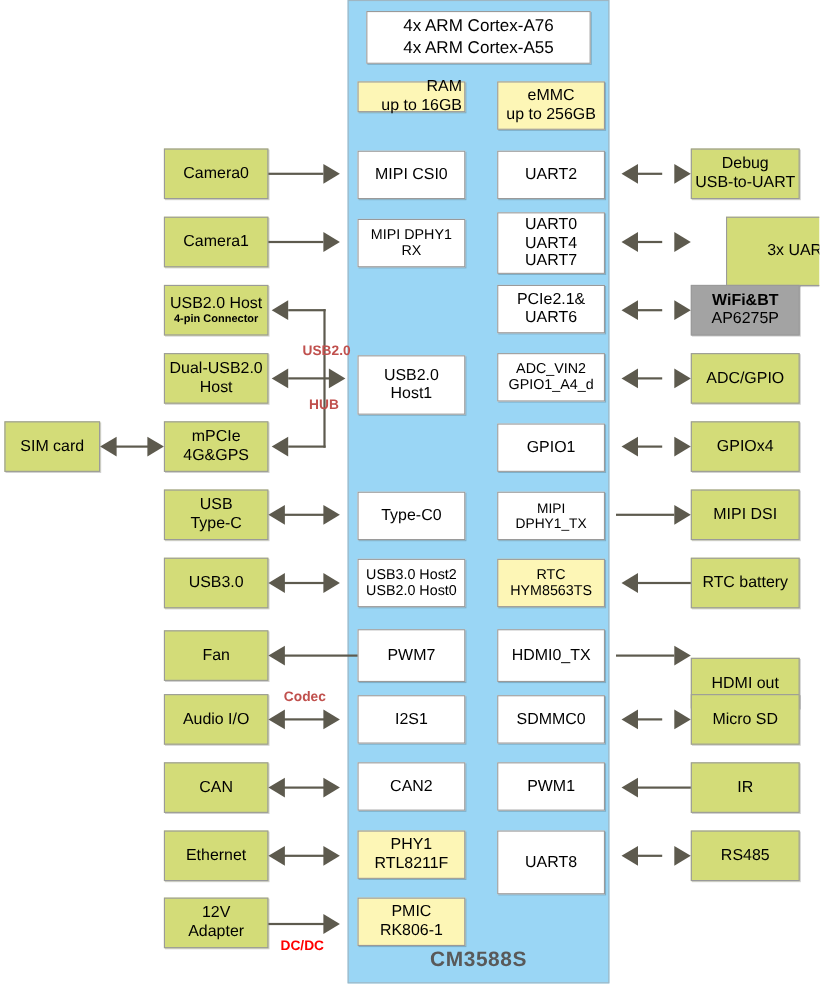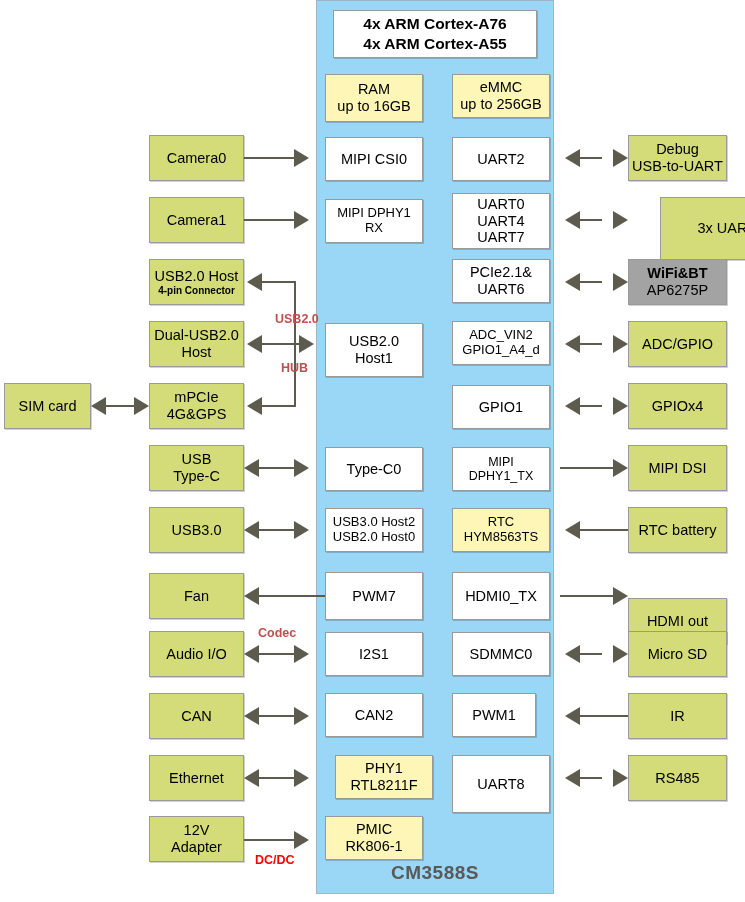--- a/index.html
+++ b/index.html
@@ -49,21 +49,21 @@
     padding:1px 2px;
     box-shadow:1px 1px 0 rgba(0,0,0,.18);
   }
   .box span{display:block;width:100%;}
   .green{background:#d3dc78;}
   .white{background:#ffffff;}
   .yellow{background:#fdf6b6;}
   .pink{background:#a3a3a3;}
   .b-small{font-size:10px;font-weight:bold;}
   .b-bold{font-weight:bold;font-size:14.5px;}
-  .b-cpu{font-weight:bold;font-size:15.5px;line-height:1.3;justify-content:flex-end;}
+  .b-cpu{font-weight:normal;font-size:15.5px;line-height:1.3;justify-content:flex-end;}
   .b-sm13{font-size:13px;}
   .b-sm12{font-size:12.5px;}
 
   
   .line{
     position:absolute;
     background:#5d5a4e;
   }
   .hline{height:2px;}
   .arrow{
@@ -99,21 +99,21 @@
 
   <div class="soc-panel"></div>
 
   <div class="box white b-cpu" style="left:333px;top:10px;width:204px;height:48px;">
     <span>
       <span>4x ARM Cortex-A76</span>
       <span>4x ARM Cortex-A55</span>
     </span>
   </div>
 
-  <div class="box yellow" style="left:325px;top:74px;width:98px;height:48px;">
+  <div class="box yellow" style="left:325px;top:74px;width:98px;height:28px;text-align:right;">
     <span>
       <span>RAM</span>
       <span>up to 16GB</span>
     </span>
   </div>
   <div class="box yellow" style="left:452px;top:74px;width:98px;height:44px;">
     <span>
       <span>eMMC</span>
       <span>up to 256GB</span>
     </span>
@@ -150,21 +150,21 @@
   </div>
 
   <div class="box white" style="left:325px;top:632px;width:98px;height:44px;">
     <span>I2S1</span>
   </div>
 
   <div class="box white" style="left:325px;top:693px;width:98px;height:44px;">
     <span>CAN2</span>
   </div>
 
-  <div class="box yellow" style="left:325px;top:755px;width:98px;height:44px;margin-left:10px;">
+  <div class="box yellow" style="left:325px;top:755px;width:98px;height:44px;">
     <span>
       <span>PHY1</span>
       <span>RTL8211F</span>
     </span>
   </div>
 
   <div class="box yellow" style="left:325px;top:816px;width:98px;height:44px;">
     <span>
       <span>PMIC</span>
       <span>RK806-1</span>
@@ -213,21 +213,21 @@
   </div>
 
   <div class="box white" style="left:452px;top:572px;width:98px;height:48px;">
     <span>HDMI0_TX</span>
   </div>
 
   <div class="box white" style="left:452px;top:632px;width:98px;height:44px;">
     <span>SDMMC0</span>
   </div>
 
-  <div class="box white" style="left:452px;top:693px;width:84px;height:44px;">
+  <div class="box white" style="left:452px;top:693px;width:98px;height:44px;">
     <span>PWM1</span>
   </div>
 
   <div class="box white" style="left:452px;top:755px;width:98px;height:58px;">
     <span>UART8</span>
   </div>
 
   <div class="soc-title">CM3588S</div>
 
   <div class="box green" style="left:149px;top:135px;width:95px;height:46px;">

